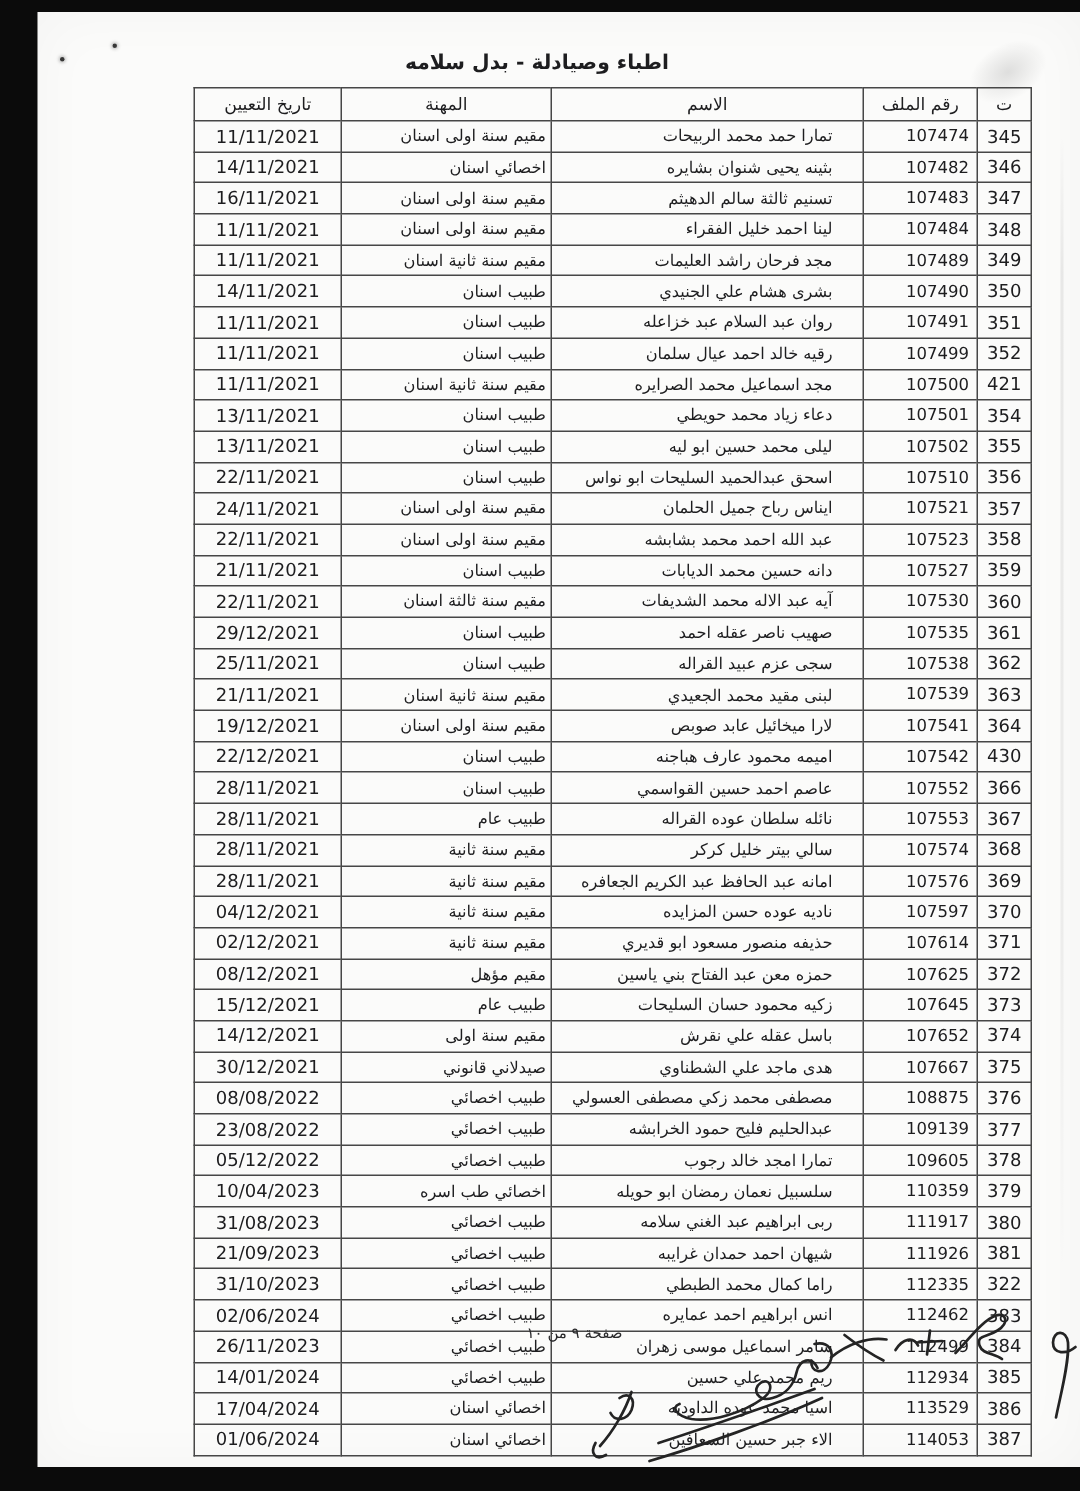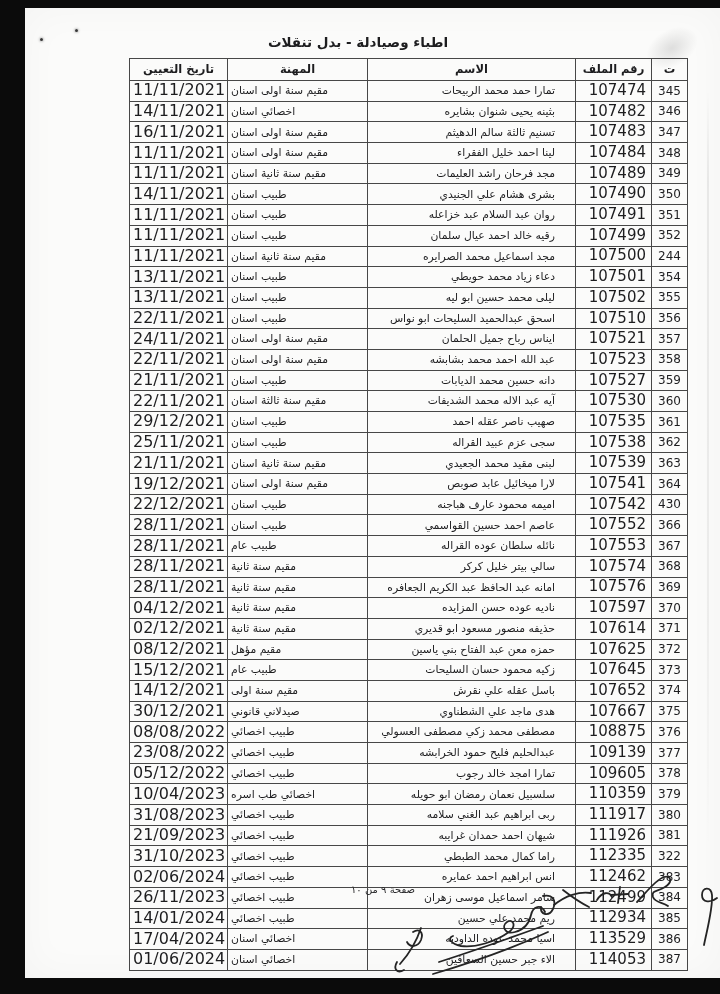--- a/index.html
+++ b/index.html
@@ -39,44 +39,44 @@
   .doc-table col.c-index{width:36px;}
   .doc-table col.c-file{width:76px;}
   .doc-table col.c-name{width:208px;}
   .doc-table col.c-prof{width:140px;}
   .doc-table col.c-date{width:98px;}
   .doc-table th,.doc-table td{
     border:1px solid var(--border);
     height:19.7px;padding:0 3px;line-height:1.05;
     white-space:nowrap;overflow:hidden;vertical-align:middle;
   }
-  .doc-table th{font-size:11.5px;font-weight:bold;text-align:center;height:21px;}
+  .doc-table th{font-size:11.5px;font-weight:normal;text-align:center;height:21px;}
   td.cell-index{font-size:12px;text-align:center;padding:0 2px;}
-  td.cell-file{font-size:15px;text-align:left;direction:ltr;padding:0 5px 0 4px;text-align:right;}
+  td.cell-file{font-size:11px;text-align:left;direction:ltr;padding:0 5px 0 4px;text-align:right;}
   td.cell-name{font-size:10.8px;text-align:right;padding-right:20px;}
-  td.cell-prof{font-size:10.8px;text-align:left;padding-right:3px;}
-  td.cell-date{font-size:16px;text-align:center;direction:ltr;}
+  td.cell-prof{font-size:10.8px;text-align:right;padding-right:3px;}
+  td.cell-date{font-size:12px;text-align:center;direction:ltr;}
   .footer-page{
     position:absolute;top:876px;left:300px;width:90px;text-align:right;
     font-size:10px;color:#2a2a2c;direction:rtl;
   }
   .signatures{position:absolute;left:330px;top:862px;width:365px;height:108px;}
   .signatures path{fill:none;stroke:#242424;stroke-width:1.8;stroke-linecap:round;stroke-linejoin:round;}
 </style>
 </head>
 <body>
 
 <div class="page">
 
   <span class="speck s1"></span>
   <span class="speck s2"></span>
   <span class="smudge tr"></span>
   <span class="scanline-right"></span>
 
-  <div class="doc-title">اطباء وصيادلة - بدل تنقلات</div>
+  <div class="doc-title">اطباء وصيادلة - بدل سلامه</div>
 
   <table class="doc-table">
     <colgroup>
       <col class="c-index">
         <col class="c-file">
         <col class="c-name">
         <col class="c-prof">
         <col class="c-date">
     </colgroup>
     <thead>
@@ -147,21 +147,21 @@
 
     <tr>
       <td class="cell-index">352</td>
       <td class="cell-file">107499</td>
       <td class="cell-name">رقيه خالد احمد عيال سلمان</td>
       <td class="cell-prof">طبيب اسنان</td>
       <td class="cell-date">11/11/2021</td>
     </tr>
 
     <tr>
-      <td class="cell-index">244</td>
+      <td class="cell-index">421</td>
       <td class="cell-file">107500</td>
       <td class="cell-name">مجد اسماعيل محمد الصرايره</td>
       <td class="cell-prof">مقيم سنة ثانية اسنان</td>
       <td class="cell-date">11/11/2021</td>
     </tr>
 
     <tr>
       <td class="cell-index">354</td>
       <td class="cell-file">107501</td>
       <td class="cell-name">دعاء زياد محمد حويطي</td>

